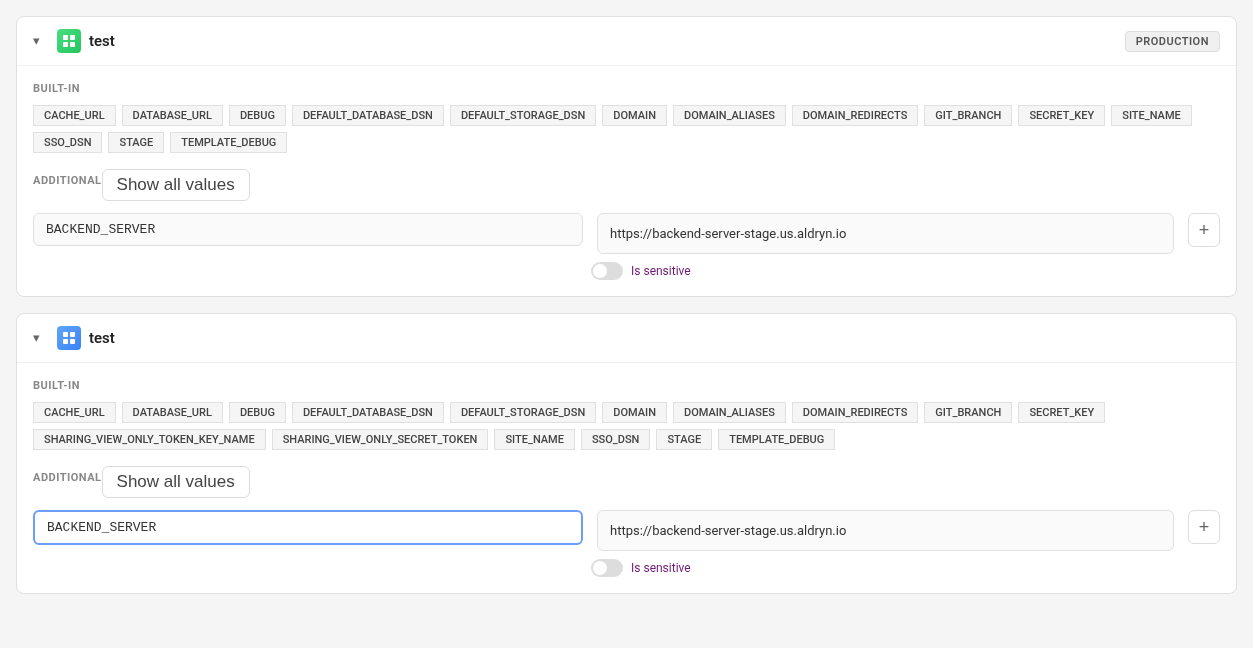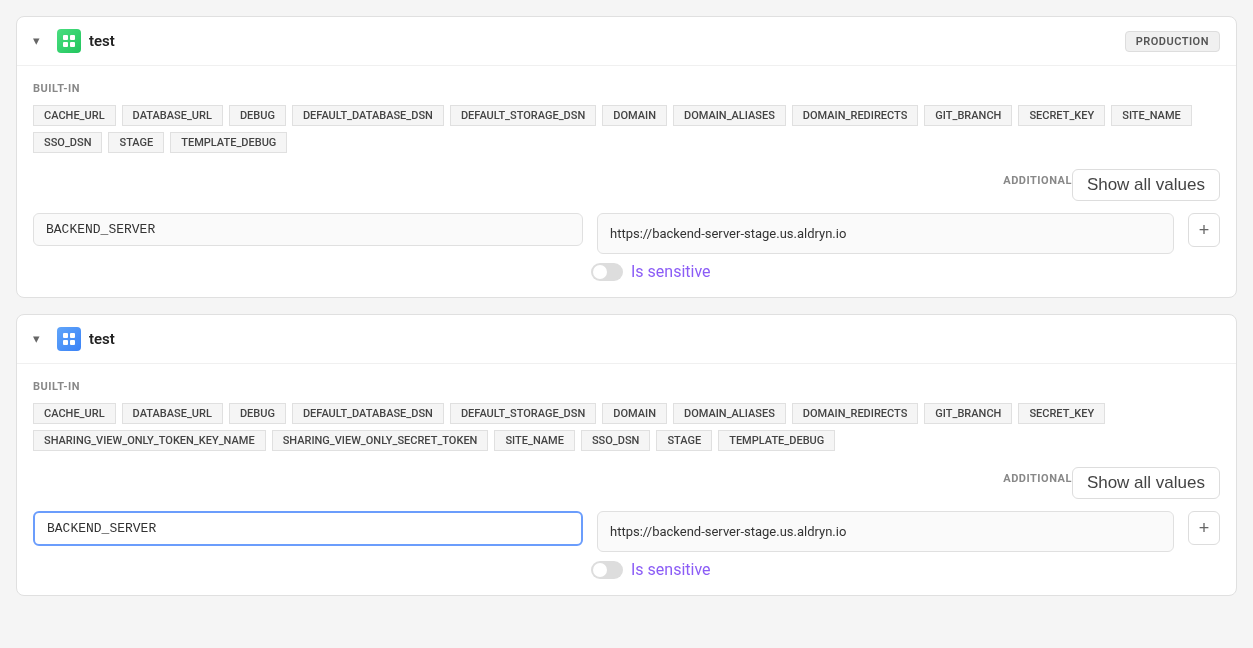--- a/index.html
+++ b/index.html
@@ -102,21 +102,21 @@
       padding: 3px 10px;
       font-size: 11px;
       font-weight: 500;
       color: #444;
       cursor: default;
     }
 
     .additional-header {
       display: flex;
       align-items: center;
-      justify-content: flex-end;
+      justify-content: flex-start;
       margin-bottom: 12px;
     }
 
     .show-all-btn {
       background: #fff;
       border: 1px solid #ddd;
       border-radius: 6px;
       padding: 5px 14px;
       font-size: 17px;
       color: #444;
@@ -205,22 +205,22 @@
       width: 14px;
       height: 14px;
       background: #fff;
       border-radius: 50%;
       top: 2px;
       left: 2px;
       transition: left 0.2s;
     }
 
     .sensitive-label {
-      font-size: 16px;
-      color: #8b5cf6;
+      font-size: 12px;
+      color: #701a75;
     }
   </style>
 </head>
 <body>
 
 <div class="section-card">
   <div class="section-header">
     <span class="chevron-icon">▾</span>
     <div class="env-icon env-icon-live">
       <svg viewBox="0 0 14 14" fill="white">

